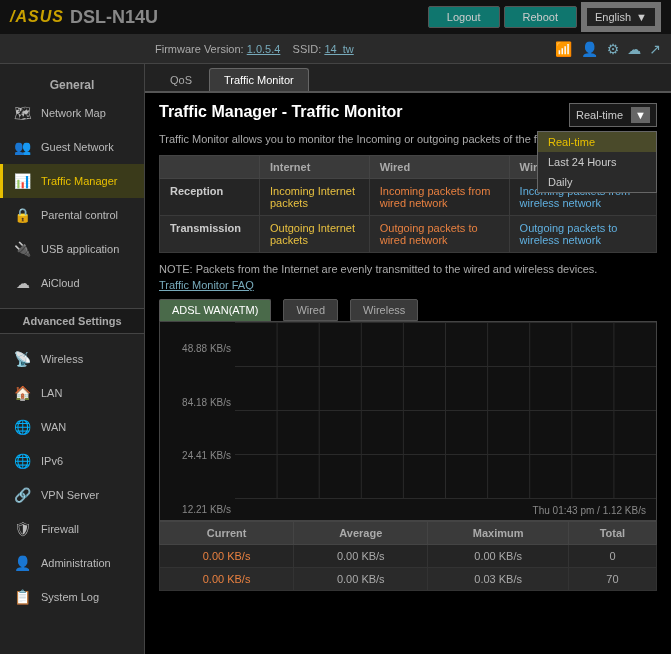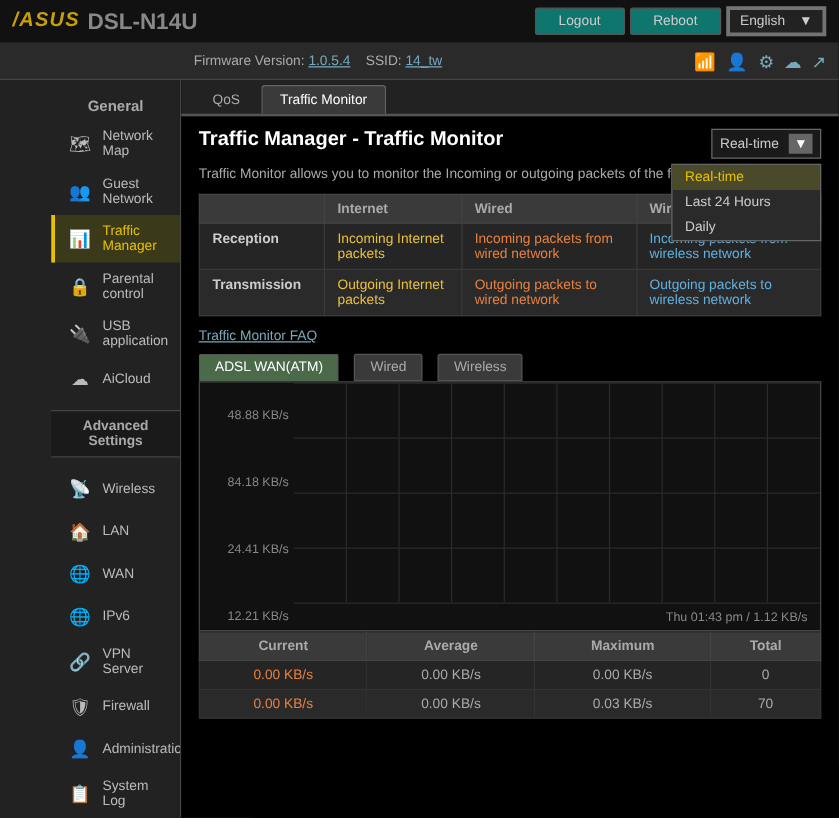--- a/index.html
+++ b/index.html
@@ -48,21 +48,21 @@
       background: #0f766e;
       border: 1px solid #555;
       color: #ccc;
       padding: 4px 18px;
       cursor: pointer;
       font-size: 11px;
       border-radius: 2px;
     }
     .lang-select {
       background: #222;
-      border: 3px solid #737373;
+      border: 6px solid #737373;
       color: #ccc;
       padding: 3px 8px;
       font-size: 11px;
       cursor: pointer;
       min-width: 80px;
       display: flex;
       align-items: center;
       justify-content: space-between;
     }
 
@@ -102,21 +102,20 @@
       height: 590px;
     }
 
     
     .sidebar {
       width: 145px;
       background: #222;
       border-right: 1px solid #444;
       flex-shrink: 0;
       overflow-y: auto;
-      padding-left: 41px;
     }
     .sidebar-section {
       padding: 8px 0 4px 0;
     }
     .sidebar-section-title {
       color: #aaa;
       font-size: 12px;
       font-weight: bold;
       padding: 6px 10px 4px 10px;
       text-align: center;
@@ -545,20 +544,21 @@
           </tr>
           <tr>
             <td class="row-label">Transmission</td>
             <td class="cell-internet">Outgoing Internet packets</td>
             <td class="cell-wired">Outgoing packets to wired network</td>
             <td class="cell-wireless">Outgoing packets to wireless network</td>
           </tr>
         </tbody>
       </table>
 
+      <div class="note-text">NOTE: Packets from the Internet are evenly transmitted to the wired and wireless devices.</div>
       <a class="faq-link">Traffic Monitor FAQ</a>
 
       
       <div class="chart-tab-bar">
         <div class="chart-tab active">ADSL WAN(ATM)</div>
         <div class="chart-tab">Wired</div>
         <div class="chart-tab">Wireless</div>
       </div>
 
       

